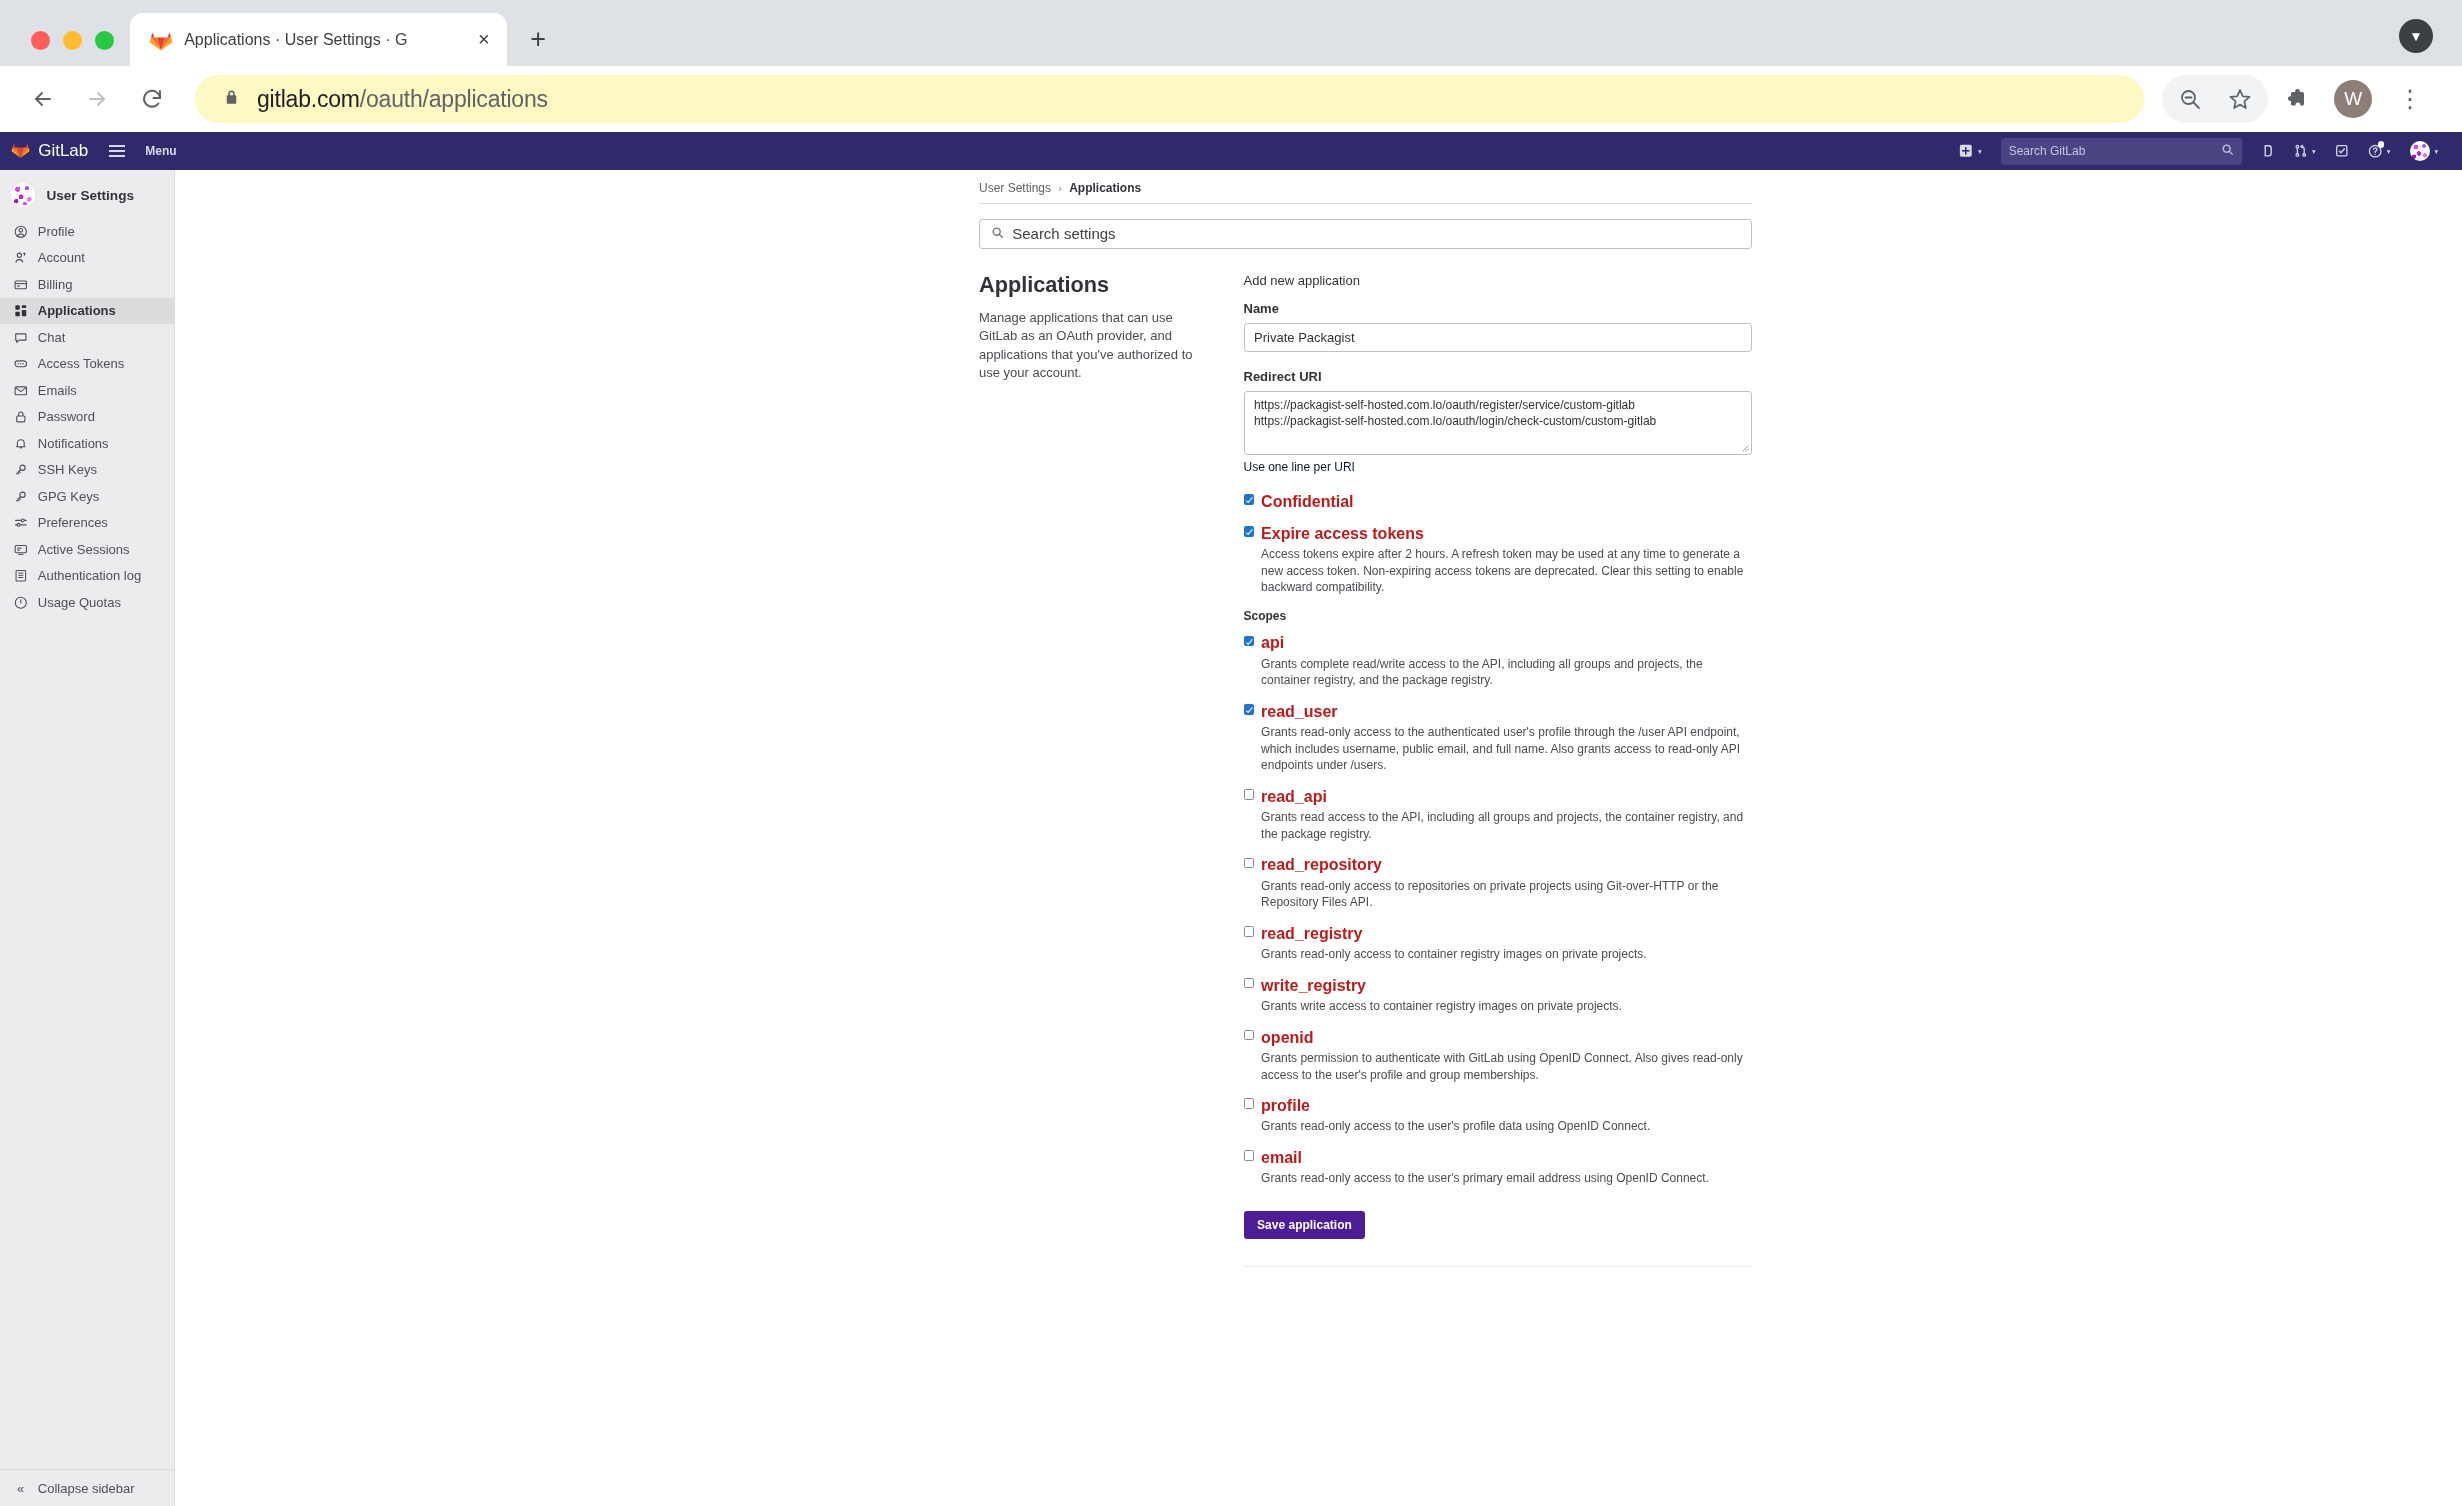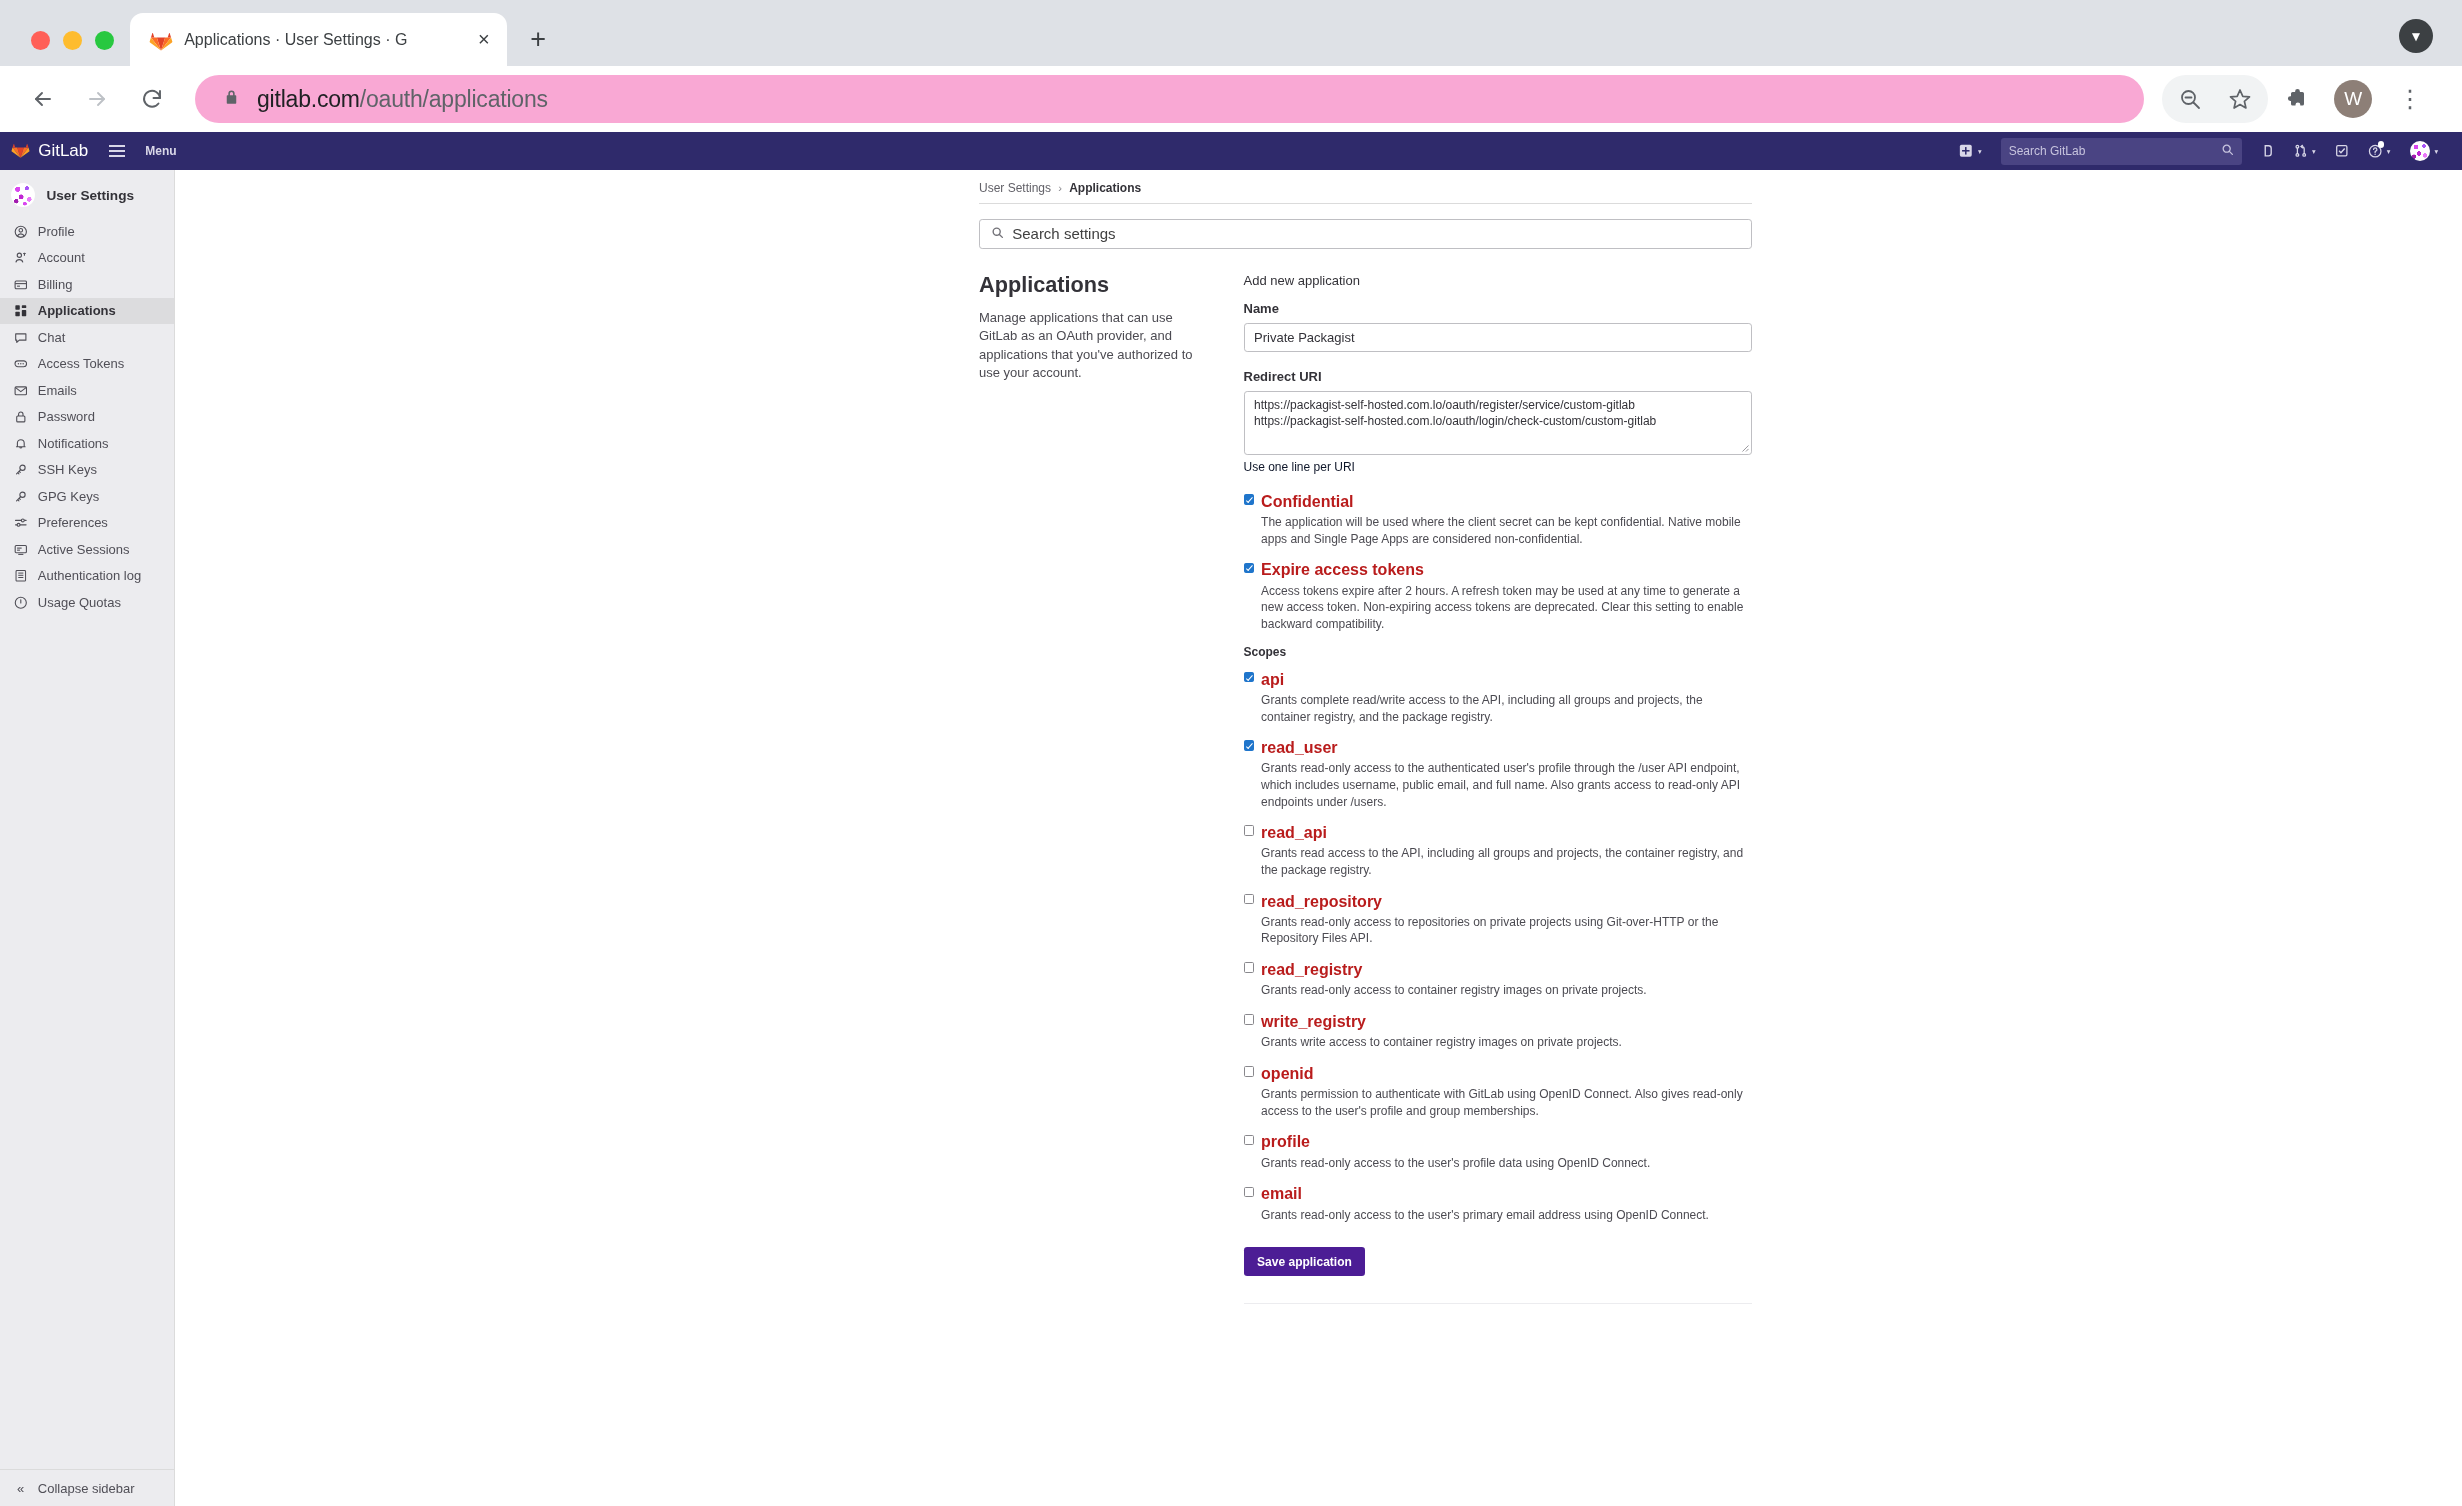--- a/index.html
+++ b/index.html
@@ -66,21 +66,21 @@
     display: flex; align-items: center;
     padding: 0 27px 0 17.6px; gap: 4.8px;
   }
   .tb-btn {
     width: 50px; height: 50px; border-radius: 50%;
     display: flex; align-items: center; justify-content: center;
     color: #5f6368;
   }
   #omnibox {
     flex: 1; height: 48px; margin: 0 13px;
-    background: #f9a8d4; border-radius: 26px;
+    background: #fef9c3; border-radius: 26px;
     display: flex; align-items: center;
     padding: 0 16px 0 27px; gap: 16px;
   }
   #omnibox-text { font-size: 23px; color: #202124; letter-spacing: -0.2px; }
   #omnibox-text .dim { color: #5f6368; }
   #tb-right { display: flex; align-items: center; gap: 3.2px; }
   #zoom-star-group {
     display: flex; align-items: center;
     background: #f1f3f4; border-radius: 26px; height: 48px; padding: 0 3.2px;
   }
@@ -675,21 +675,20 @@
             </div>
             <div class="field-hint">Use one line per URI</div>
           </div>
 
           
           <div class="checkbox-row">
             <div class="checkbox-line">
               <span class="cb checked"></span>
               <span class="cb-label">Confidential</span>
             </div>
-            <div class="cb-desc">The application will be used where the client secret can be kept confidential. Native mobile apps and Single Page Apps are considered non-confidential.</div>
           </div>
 
           
           <div class="checkbox-row">
             <div class="checkbox-line">
               <span class="cb checked"></span>
               <span class="cb-label">Expire access tokens</span>
             </div>
             <div class="cb-desc">Access tokens expire after 2 hours. A refresh token may be used at any time to generate a new access token. Non-expiring access tokens are deprecated. Clear this setting to enable backward compatibility.</div>
           </div>

